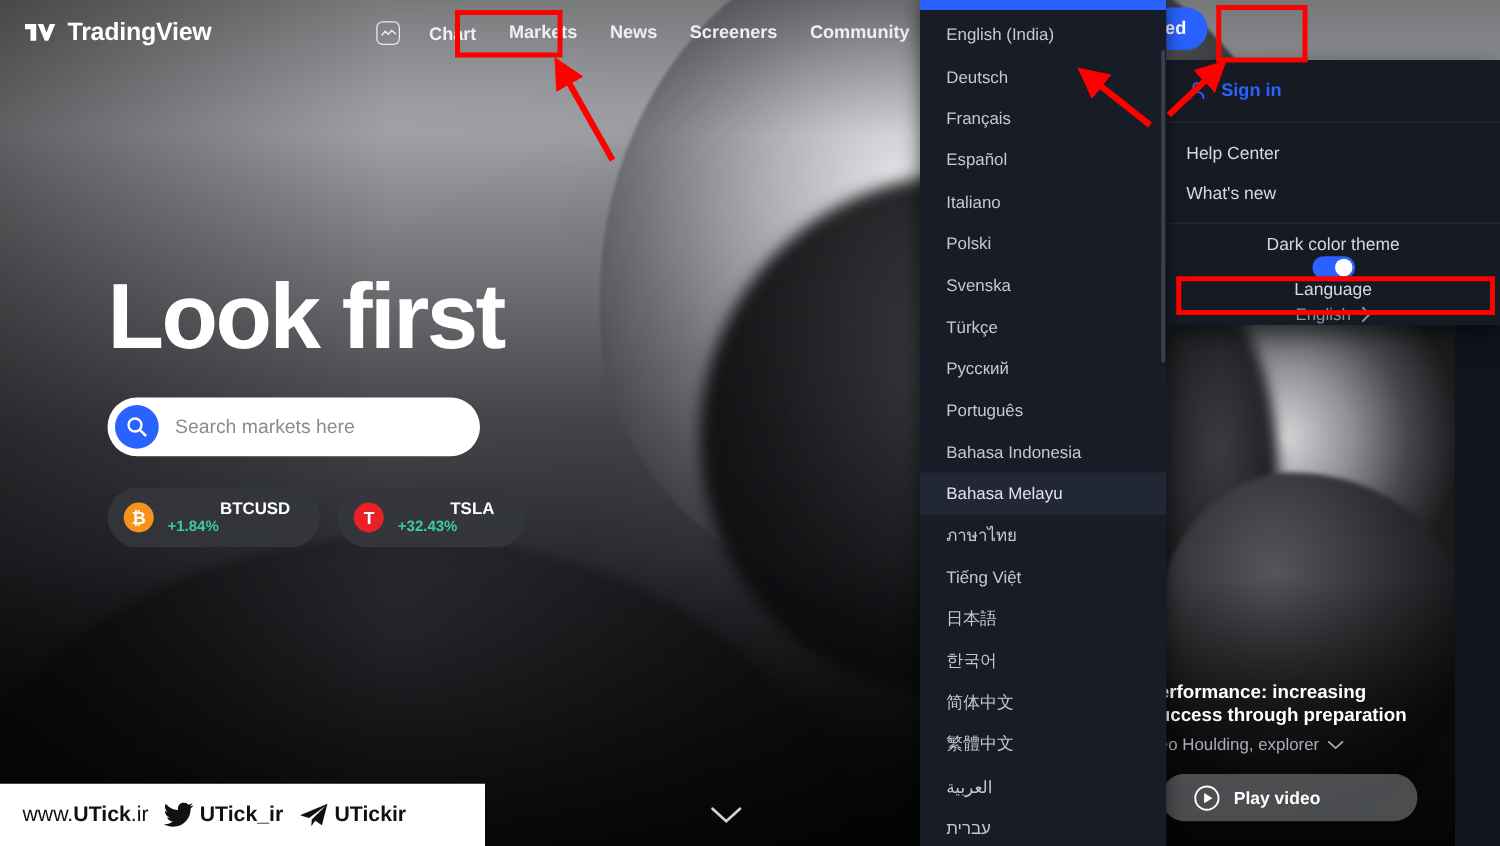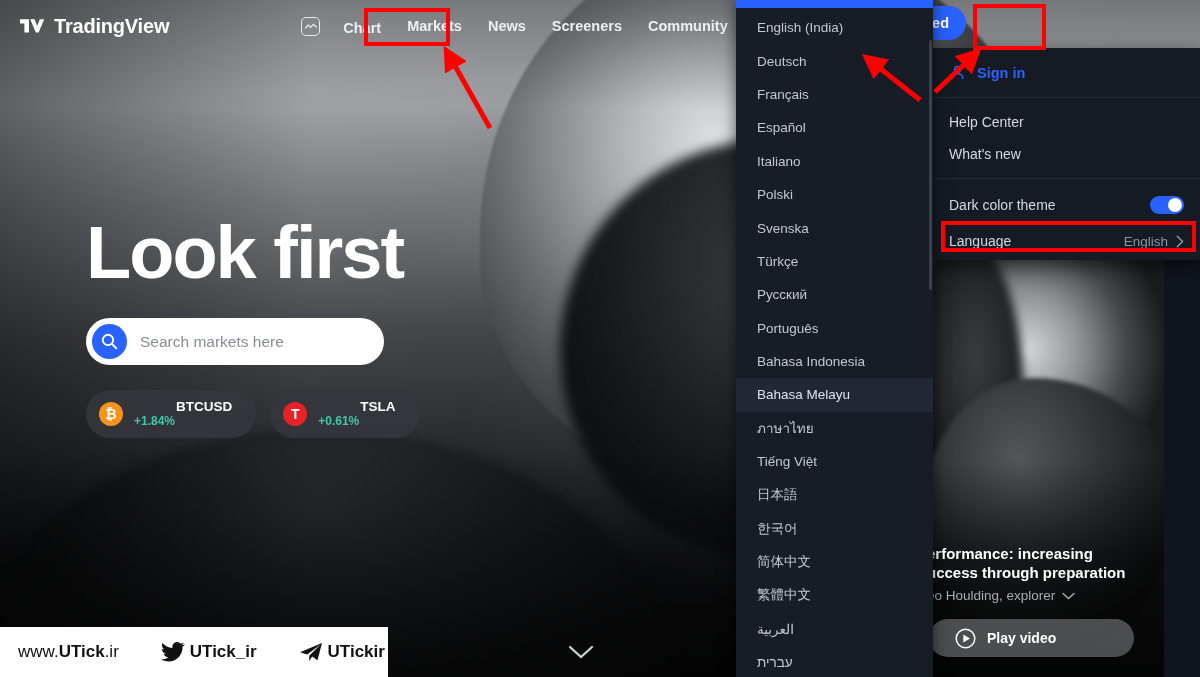--- a/index.html
+++ b/index.html
@@ -144,21 +144,21 @@
     display:flex; align-items:center; gap:11px;
     height:50px; padding-left:16px;
     border-bottom:1px solid #262b37;
   }
   .signin-label { color:#2962ff; font-size:14.5px; font-weight:600; }
   .menu-block { padding:8px 0; border-bottom:1px solid #262b37; }
   .menu-row {
     height:32px; display:flex; align-items:center; justify-content:space-between;
     padding:0 16px; color:#d4d9e2; font-size:14px;
   }
-  .menu-row.theme { height:36px; }
+  .menu-row.theme { height:36px;flex-direction:column; }
   .toggle {
     width:34px; height:18px; border-radius:10px; background:#2962ff;
     position:relative; flex:0 0 auto;
   }
   .toggle::after {
     content:""; position:absolute; right:2px; top:2px;
     width:14px; height:14px; border-radius:50%; background:#fff;
   }
   .lang-row-val { color:#8d94a3; font-size:13.5px; display:flex; align-items:center; gap:8px; }
 
@@ -212,21 +212,21 @@
   .ann-box { border:4px solid #ff0000; }
   .ann-chart { left:364px; top:8px; width:86px; height:38px; }
   .ann-avatar { left:973px; top:4px; width:73px; height:46px; }
   .ann-language { left:941px; top:221px; width:255px; height:31px; }
   .ann-arrows { position:absolute; inset:0; z-index:61; pointer-events:none; }
 
   
   .watermark {
     position:absolute; left:0; bottom:0; width:388px; height:50px;
     background:#fff; z-index:70;
-    display:flex; align-items:center; gap:42px; padding-left:18px;
+    display:flex; align-items:center; gap:12px; padding-left:18px;
   }
   .wm-site { color:#111; font-size:17px; }
   .wm-site b { font-weight:bold; }
   .wm-item { display:flex; align-items:center; gap:5px; color:#111; font-size:17px; font-weight:bold; }
 </style>
 </head>
 <body>
 
 <div id="root">
 
@@ -282,21 +282,21 @@
         <div class="tk-sym">BTCUSD</div>
         <div class="tk-chg">+1.84%</div>
       </div>
     </div>
     <div class="ticker">
       <div class="tk-logo" style="background:#e82127">
         <span>T</span>
       </div>
       <div>
         <div class="tk-sym">TSLA</div>
-        <div class="tk-chg">+0.61%</div>
+        <div class="tk-chg">+32.43%</div>
       </div>
     </div>
   </div>
 
   <svg class="scroll-chev" viewBox="0 0 26 14">
     <path d="M2 2 L13 12 L24 2" stroke="#cfd2d6" stroke-width="2.2" fill="none" stroke-linecap="round"></path>
   </svg>
 
   <div class="topnav">
     <div class="brand">

